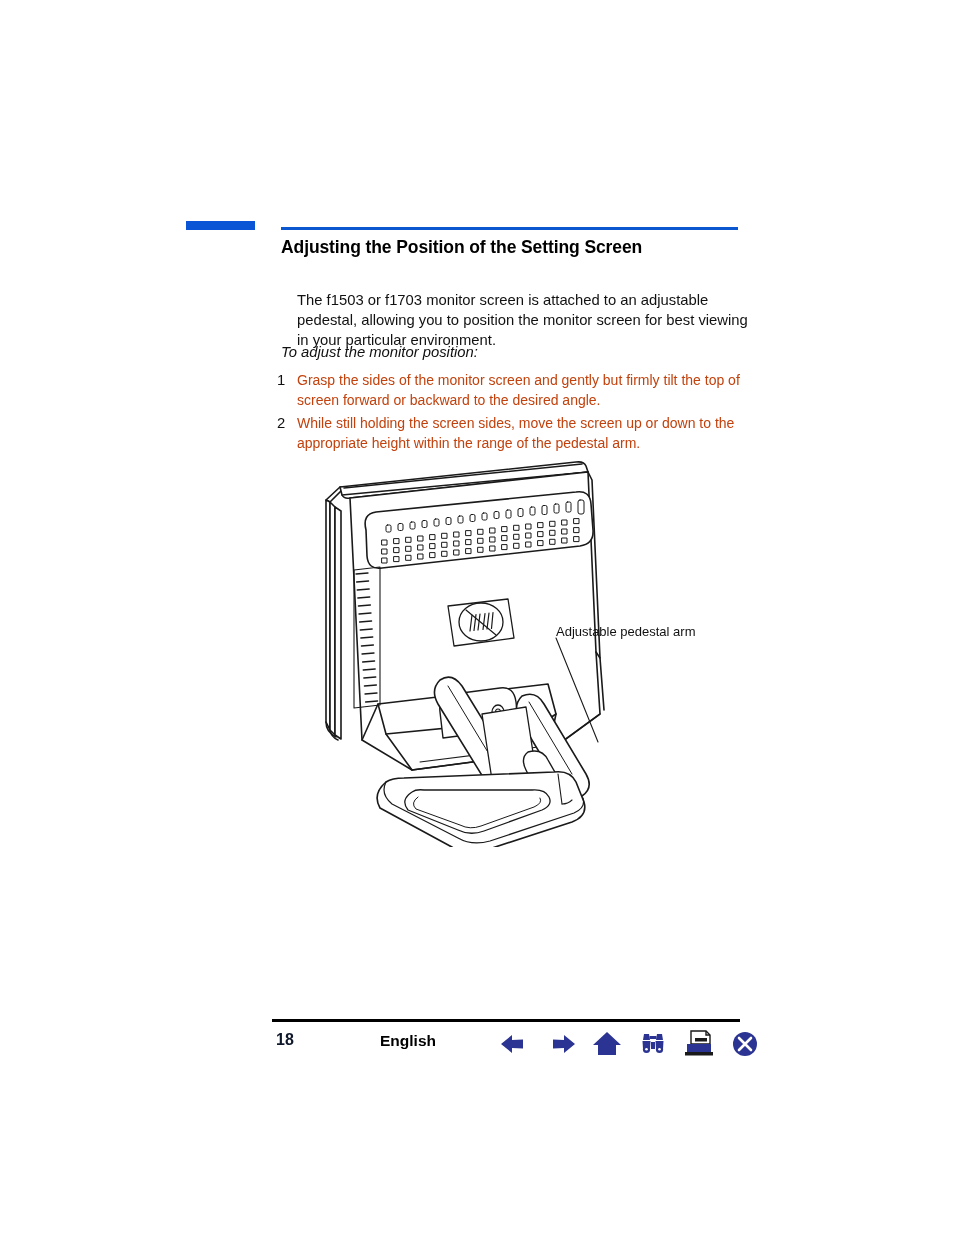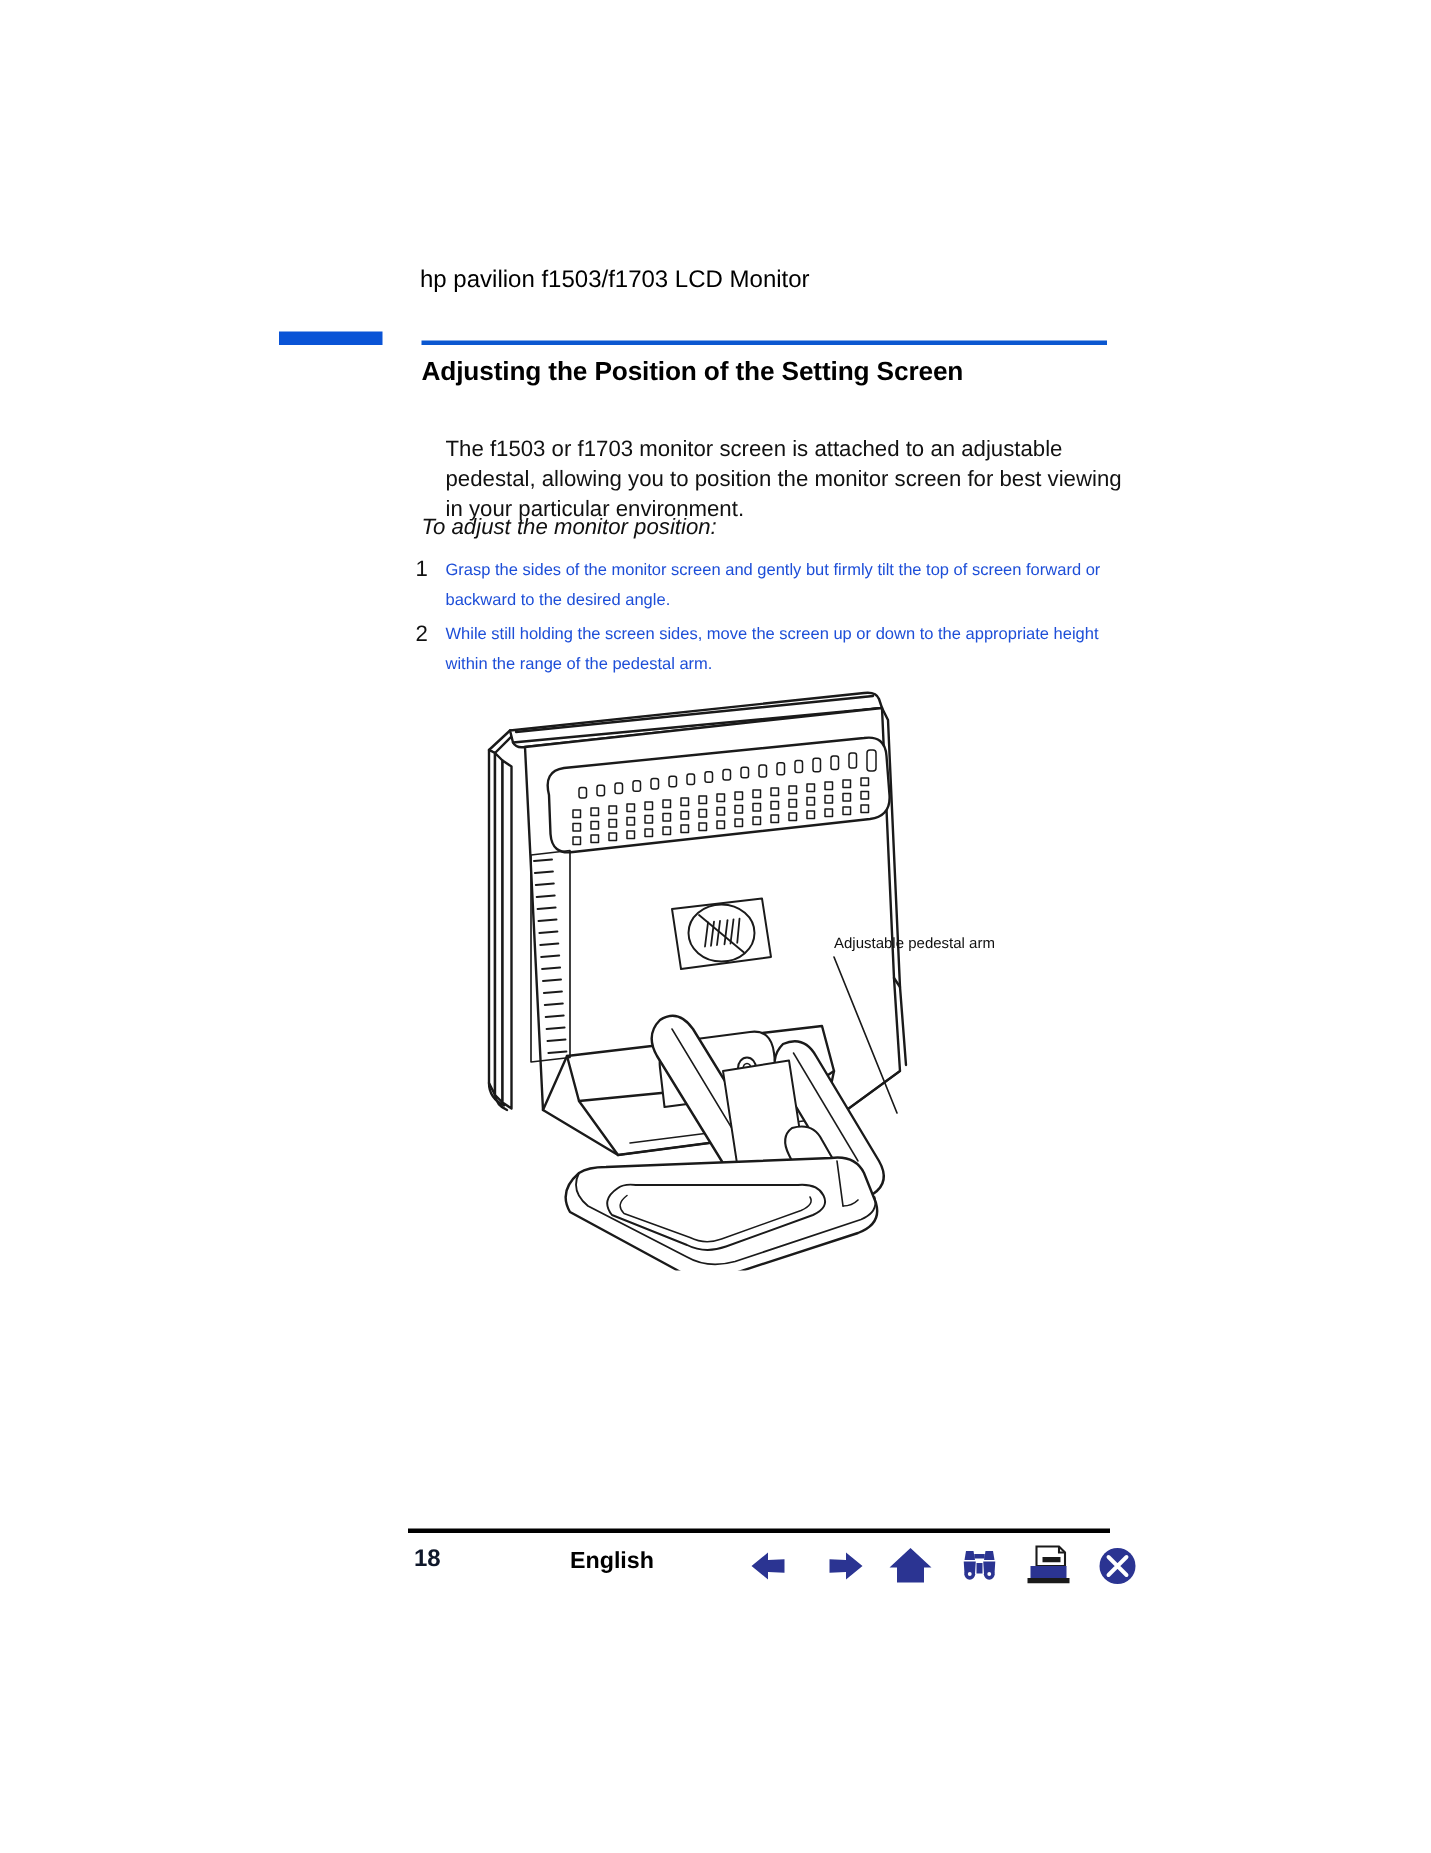--- a/index.html
+++ b/index.html
@@ -96,40 +96,40 @@
   }
   .step-num {
     width: 20px;
     flex: 0 0 20px;
     font-size: 14.8px;
     line-height: 20px;
     color: #111;
   }
   .step-text {
     flex: 1;
-    font-size: 11px;
+    font-size: 14px;
     line-height: 20px;
-    color: #1d4ed8;
+    color: #c2410c;
   }
 
   
   #illustration-wrap {
     position: absolute;
     left: 300px;
     top: 452px;
     width: 420px;
     height: 395px;
   }
   #monitor-svg { display: block; }
 
   #callout-label {
     position: absolute;
     left: 556px;
     top: 624px;
-    font-size: 10px;
+    font-size: 13px;
     color: #111;
     white-space: nowrap;
   }
 
   
   #footer-rule {
     position: absolute;
     left: 272px;
     top: 1019px;
     width: 468px;
@@ -166,21 +166,20 @@
     width: 34px;
     height: 34px;
     cursor: pointer;
   }
   .nav-icon svg { display: block; }
 </style>
 </head>
 <body>
 
 <div id="header-block">
-  <div>hp pavilion f1503/f1703 LCD Monitor</div>
 </div>
 
 <div id="header-rule"></div>
 <div id="header-accent-bar"></div>
 
 <h1 id="section-heading" style="margin:0;">Adjusting the Position of the Setting Screen</h1>
 
 <p id="intro-paragraph" style="margin:16px;">The f1503 or f1703 monitor screen is attached to an adjustable pedestal, allowing you to position the monitor screen for best viewing in your particular environment.</p>
 <p id="lead-in" style="margin:0;">To adjust the monitor position:</p>
 

